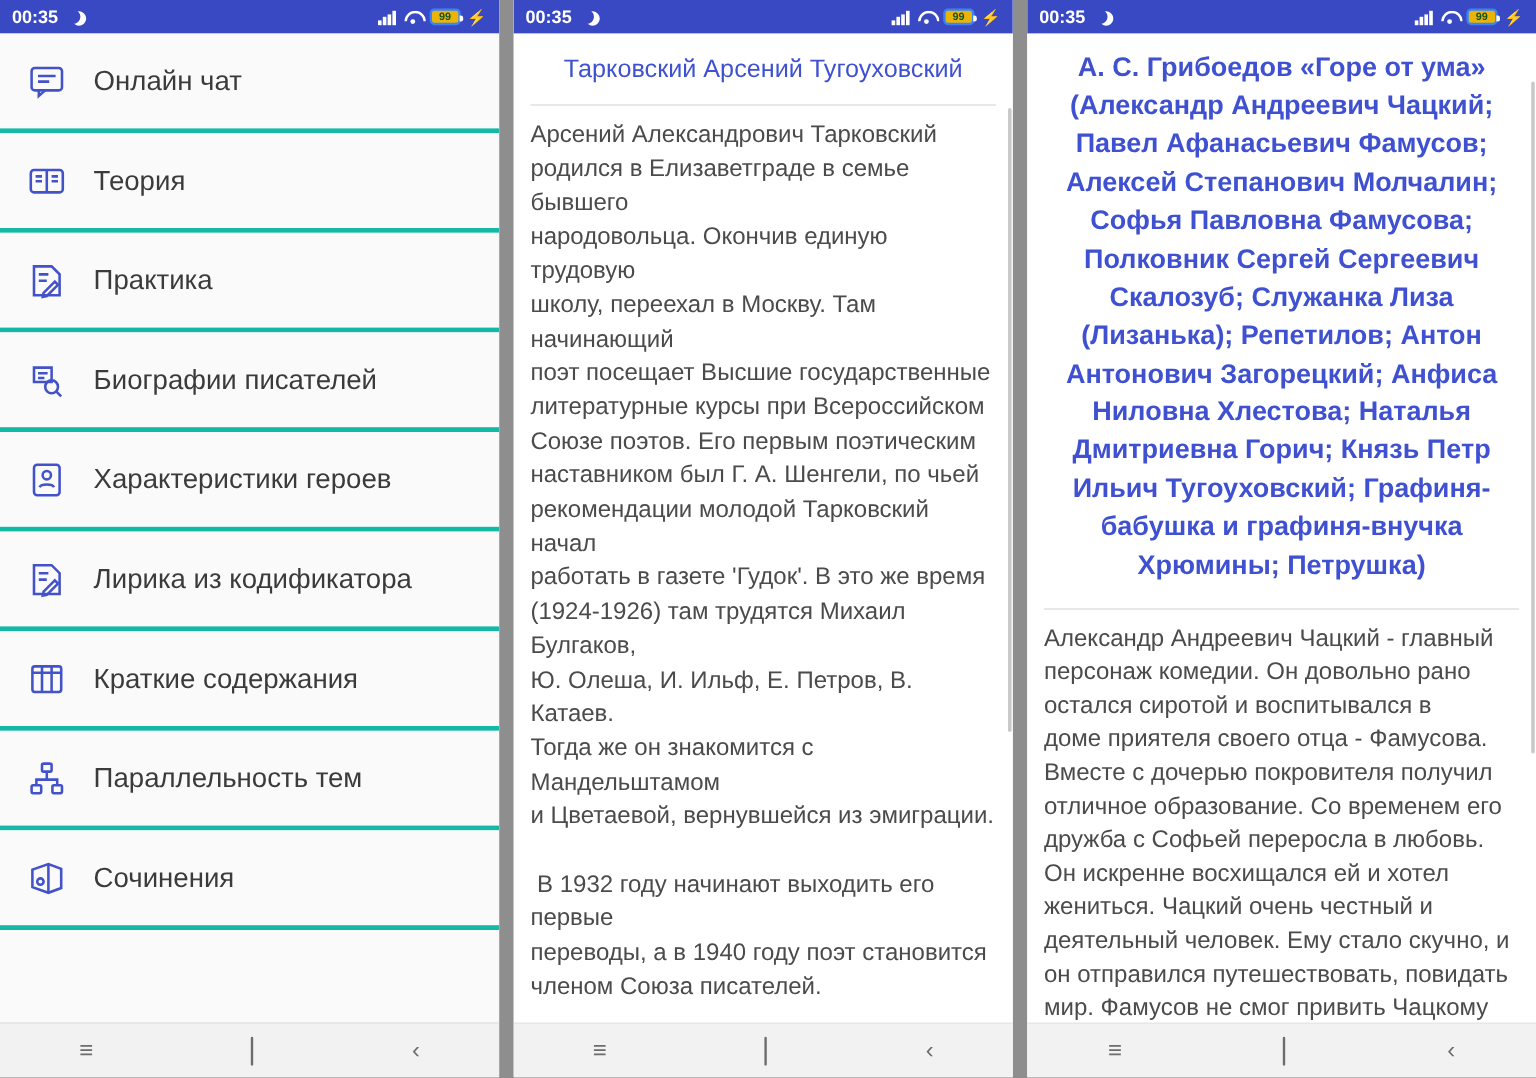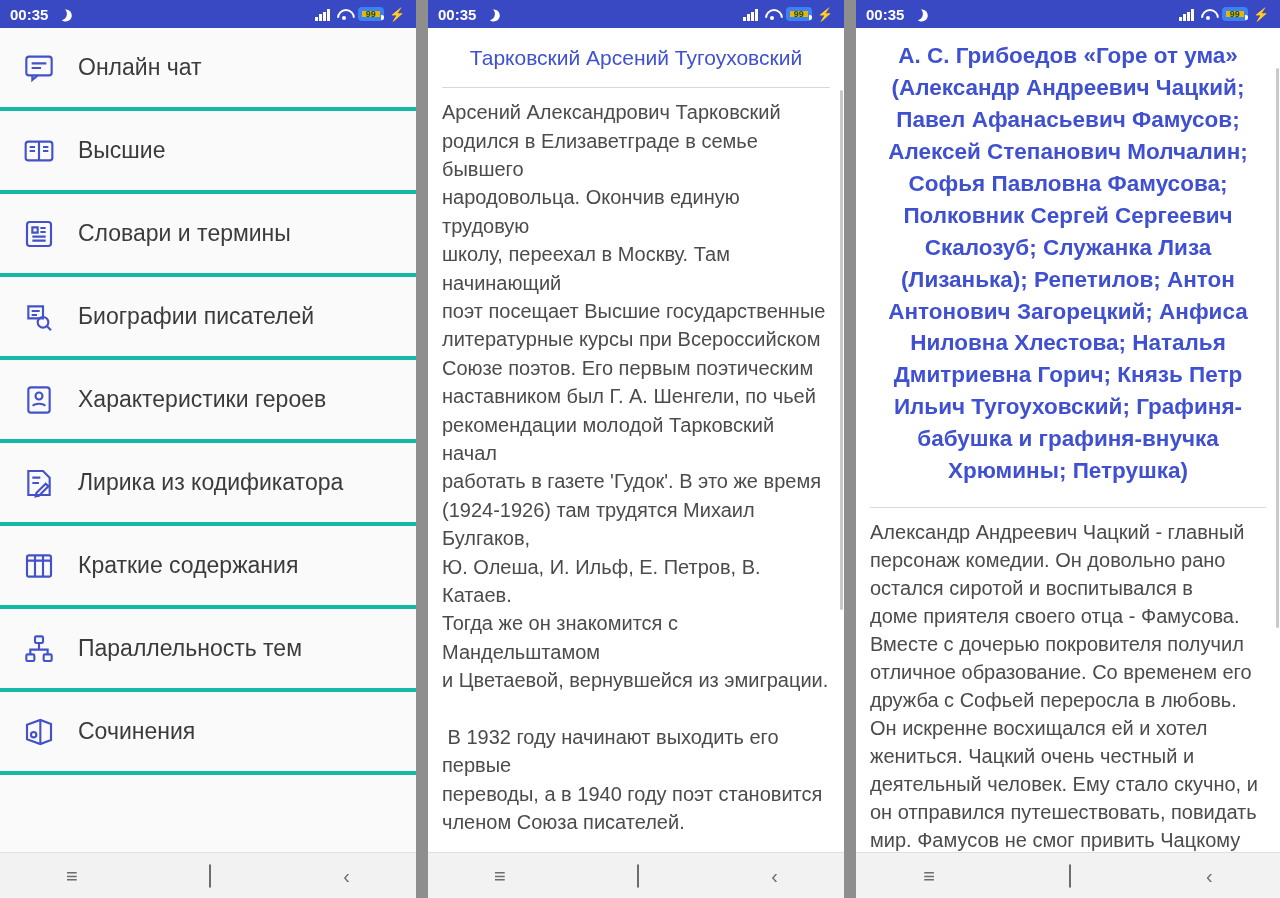--- a/index.html
+++ b/index.html
@@ -73,21 +73,21 @@
   .wifi::after {
     content: "";
     position: absolute;
     left: 6px; top: 7.5px;
     width: 4px; height: 4px;
     background: #ffffff;
     border-radius: 50%;
   }
   .battery {
     width: 26px; height: 14px;
-    border: 4px solid #3b82f6;
+    border: 2px solid #3b82f6;
     border-radius: 4px;
     position: relative;
     background: #eab308;
     display: flex;
     align-items: center;
     justify-content: center;
   }
   .battery::after {
     content: "";
     position: absolute;
@@ -233,34 +233,34 @@
       </div>
 
       <div class="menu-item">
         <span class="mi-icon">
           <svg viewBox="0 0 24 24" fill="none" stroke="currentColor" stroke-width="1.6">
             <rect x="2" y="5" width="20" height="14" rx="2"></rect>
             <path d="M12 5v14"></path>
             <path d="M5 9h4M5 12h4M15 9h4M15 12h4"></path>
           </svg>
         </span>
-        <span class="label">Высшие</span>
-      </div>
-
-
-      <div class="menu-item">
-        <span class="mi-icon">
-          <svg viewBox="0 0 24 24" fill="none" stroke="currentColor" stroke-width="1.6">
-            <rect x="3" y="3" width="18" height="18" rx="2"></rect>
-            <path d="M7 7h4v4H7z"></path>
-            <path d="M13 7.5h4M13 10.5h4M7 14h10M7 17h10"></path>
-          </svg>
-        </span>
-        <span class="label">Словари и термины</span>
-      </div>
+        <span class="label">Теория</span>
+      </div>
+
+      <div class="menu-item">
+        <span class="mi-icon">
+          <svg viewBox="0 0 24 24" fill="none" stroke="currentColor" stroke-width="1.6">
+            <path d="M4 3h11l5 5v13H4z"></path>
+            <path d="M7 8h6M7 12h5"></path>
+            <path d="M17 12.5 L10 19.5 L9.5 22 L12 21.5 L19 14.5z"></path>
+          </svg>
+        </span>
+        <span class="label">Практика</span>
+      </div>
+
 
       <div class="menu-item">
         <span class="mi-icon">
           <svg viewBox="0 0 24 24" fill="none" stroke="currentColor" stroke-width="1.6">
             <path d="M4 4h11v9H4z"></path>
             <path d="M6.5 7.5h6M6.5 10.5h4"></path>
             <circle cx="15" cy="16" r="4"></circle>
             <path d="M18 19l3 3"></path>
           </svg>
         </span>

